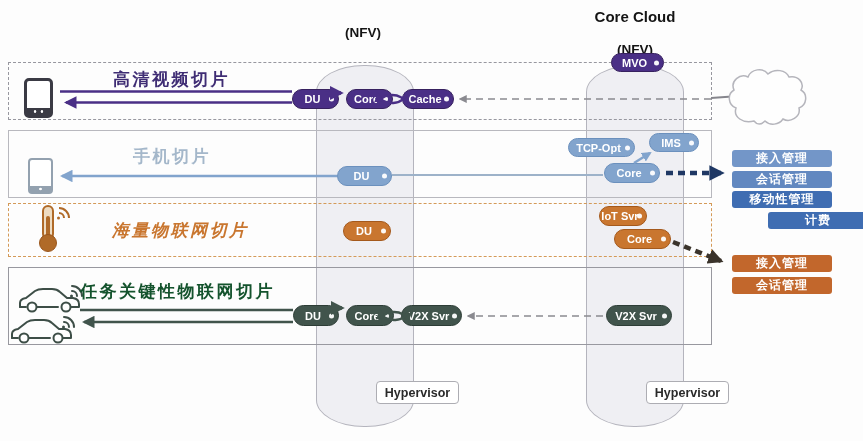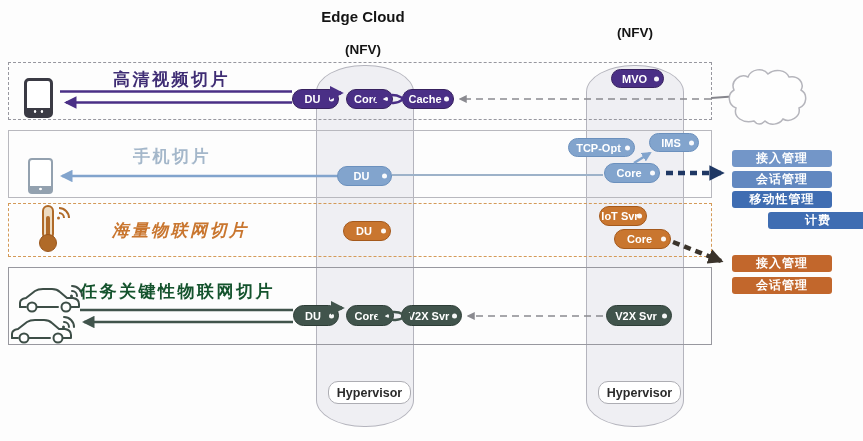--- a/index.html
+++ b/index.html
@@ -57,23 +57,23 @@
   }
   #mb1{top:150px;background:var(--mgmt-blue-1);}
   #mb2{top:170.5px;background:var(--mgmt-blue-2);}
   #mb3{top:191px;background:var(--mgmt-blue-3);}
   #mb4{top:211.5px;background:var(--mgmt-blue-3);margin-left:36px;}
   #mo1{top:255px;background:var(--mgmt-orange);}
   #mo2{top:276.5px;background:var(--mgmt-orange);}
   
   .hyp{
     position:absolute;top:381px;width:81px;height:21px;background:#fff;
-    border:1.5px solid #adadb3;border-radius:10px;
+    border:1.5px solid #adadb3;border-radius:4px;
     display:flex;align-items:center;justify-content:center;
-    font-size:12.5px;color:#2a2a2a;z-index:4;font-weight:bold;
+    font-size:12.5px;color:#2a2a2a;z-index:4;font-weight:bold;margin-left:48px;
   }
   #hyp-edge{left:328px;}
   #hyp-core{left:598px;}
   
   .phone{position:absolute;background:#fff;box-sizing:border-box;z-index:4;}
   #phone1{left:24px;top:78px;width:29px;height:40px;border:3px solid #3a3a44;border-radius:5px;}
   #phone1 .bar{position:absolute;left:0;right:0;bottom:0;height:7px;
     background:radial-gradient(circle at 35% 50%, #fff 1px, transparent 1.6px),
                radial-gradient(circle at 65% 50%, #fff 1px, transparent 1.6px),#3a3a44;}
   #phone2{left:28px;top:158px;width:25px;height:36px;border:2.5px solid #93a1af;border-radius:4px;}
@@ -90,24 +90,24 @@
 
   <div class="cyl" id="cyl-edge"></div>
   <div class="cyl" id="cyl-core"></div>
 
   <div class="slicebox" id="box-video"></div>
   <div class="slicebox" id="box-mobile"></div>
   <div class="slicebox" id="box-miot"></div>
   <div class="slicebox" id="box-ciot"></div>
 
   <div class="cloudhdr" id="hdr-edge">
-    <div class="t">Edge Cloud</div>
     <div class="s">(NFV)</div>
   </div>
   <div class="cloudhdr" id="hdr-core">
+    <div class="t">Core Cloud</div>
     <div class="s">(NFV)</div>
   </div>
 
   <div class="slice-label" id="lbl-video">高清视频切片</div>
   <div class="slice-label" id="lbl-mobile">手机切片</div>
   <div class="slice-label" id="lbl-miot">海量物联网切片</div>
   <div class="slice-label" id="lbl-ciot">任务关键性物联网切片</div>
 
   <div class="phone" id="phone1">
       <div class="bar"></div>
@@ -177,21 +177,21 @@
         <path d="M72,291 A5,5 0 0 1 77,296"></path>
         <path d="M72,286 A10,10 0 0 1 82,296"></path>
         <circle cx="71.5" cy="296" r="1.5" fill="#3d4e47" stroke="none"></circle>
       </g>
     </g>
   </svg>
 
   <div class="pill purple" style="left:292px;top:89px;width:47px;height:20px;">DU</div>
   <div class="pill purple" style="left:346px;top:89px;width:47px;height:20px;">Core</div>
   <div class="pill purple" style="left:402px;top:89px;width:52px;height:20px;">Cache</div>
-  <div class="pill purple" style="left:611px;top:69px;width:53px;height:19px;">MVO</div>
+  <div class="pill purple" style="left:611px;top:53px;width:53px;height:19px;">MVO</div>
 
   <div class="pill blue" style="left:337px;top:166px;width:55px;height:20px;">DU</div>
   <div class="pill blue" style="left:568px;top:138px;width:67px;height:19px;">TCP-Opt</div>
   <div class="pill blue" style="left:649px;top:133px;width:50px;height:19px;">IMS</div>
   <div class="pill blue" style="left:604px;top:163px;width:56px;height:20px;">Core</div>
 
   <div class="pill orange" style="left:343px;top:221px;width:48px;height:20px;">DU</div>
   <div class="pill orange" style="left:599px;top:206px;width:48px;height:20px;">IoT Svr</div>
   <div class="pill orange" style="left:614px;top:229px;width:57px;height:20px;">Core</div>
 

